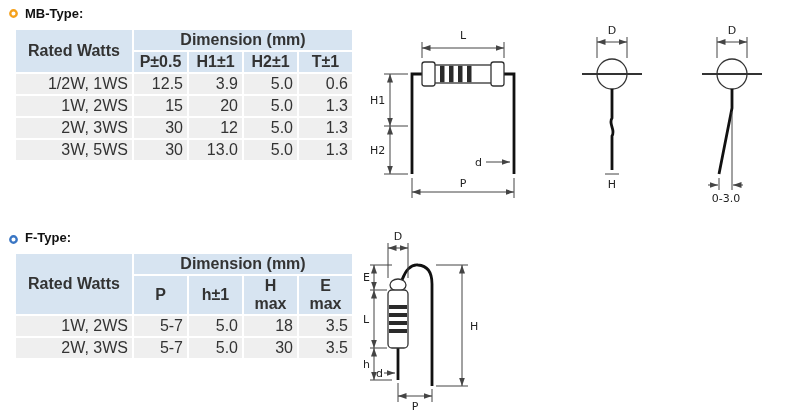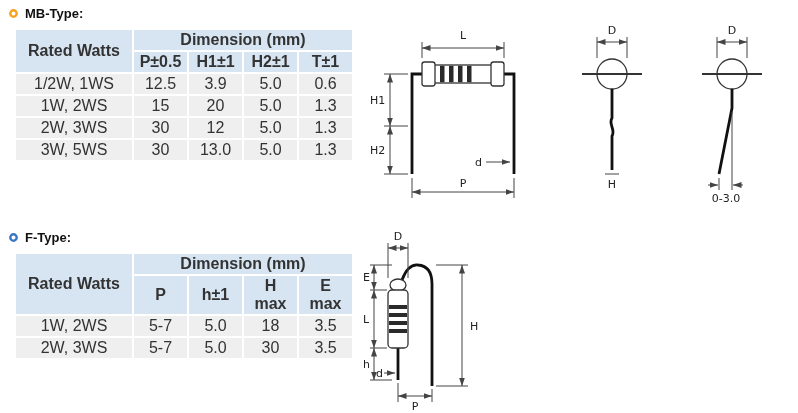--- a/index.html
+++ b/index.html
@@ -11,21 +11,21 @@
   .heading {
     position:absolute; display:flex; align-items:center; gap:6px;
     font-size:13px; font-weight:bold; color:#111;
   }
   .spec-table { border-collapse:collapse; font-size:16px; color:#333; position:absolute; }
   .spec-table th, .spec-table td {
     border:2px solid #ffffff; text-align:center; vertical-align:middle;
     padding:1px 4px; height:21px;
   }
   .spec-table th { background:#d7e4f1; font-weight:bold; color:#333; }
-  .spec-table td { background:#efefef; }
+  .spec-table td { background:#efefef;text-align:right; }
   .watts-col { width:118px; }
   .val-col { width:55px; }
   .diagram { position:absolute; }
   svg text { font-family:"DejaVu Sans", sans-serif; font-size:11px; fill:#222; }
   .dim  { stroke:#444; stroke-width:1; fill:none; }
   .lead { stroke:#111; stroke-width:2.8; fill:none; }
   .bodyline { stroke:#333; stroke-width:1.3; fill:#fff; }
   .band { fill:#2a2a2a; }
 </style>
 </head>
@@ -168,21 +168,21 @@
       <path class="lead" d="M52 67 L52 86 L39 152"></path>
     </g>
     <g>
       <path class="dim" d="M52 90 V168 M39 156 V168"></path>
       <line class="dim" x1="28" y1="163" x2="38" y2="163" marker-end="url(#ar3)"></line>
       <line class="dim" x1="63" y1="163" x2="53" y2="163" marker-end="url(#ar3)"></line>
       <text x="46" y="180" text-anchor="middle">0-3.0</text>
     </g>
   </svg>
 
-  <div class="heading" style="left:8px; top:230px;">
+  <div class="heading" style="left:8px; top:230px;align-items:flex-end;">
     <svg width="11" height="11">
       <circle cx="5.5" cy="5.5" r="3.2" fill="#fff" stroke-width="2.4" stroke="#3a76c4"></circle>
     </svg>
     <span>F-Type:</span>
   </div>
 
   <table class="spec-table" style="left:14px; top:252px;">
     <tbody>
         <tr>
       <th rowspan="2" class="watts-col">Rated Watts</th>

